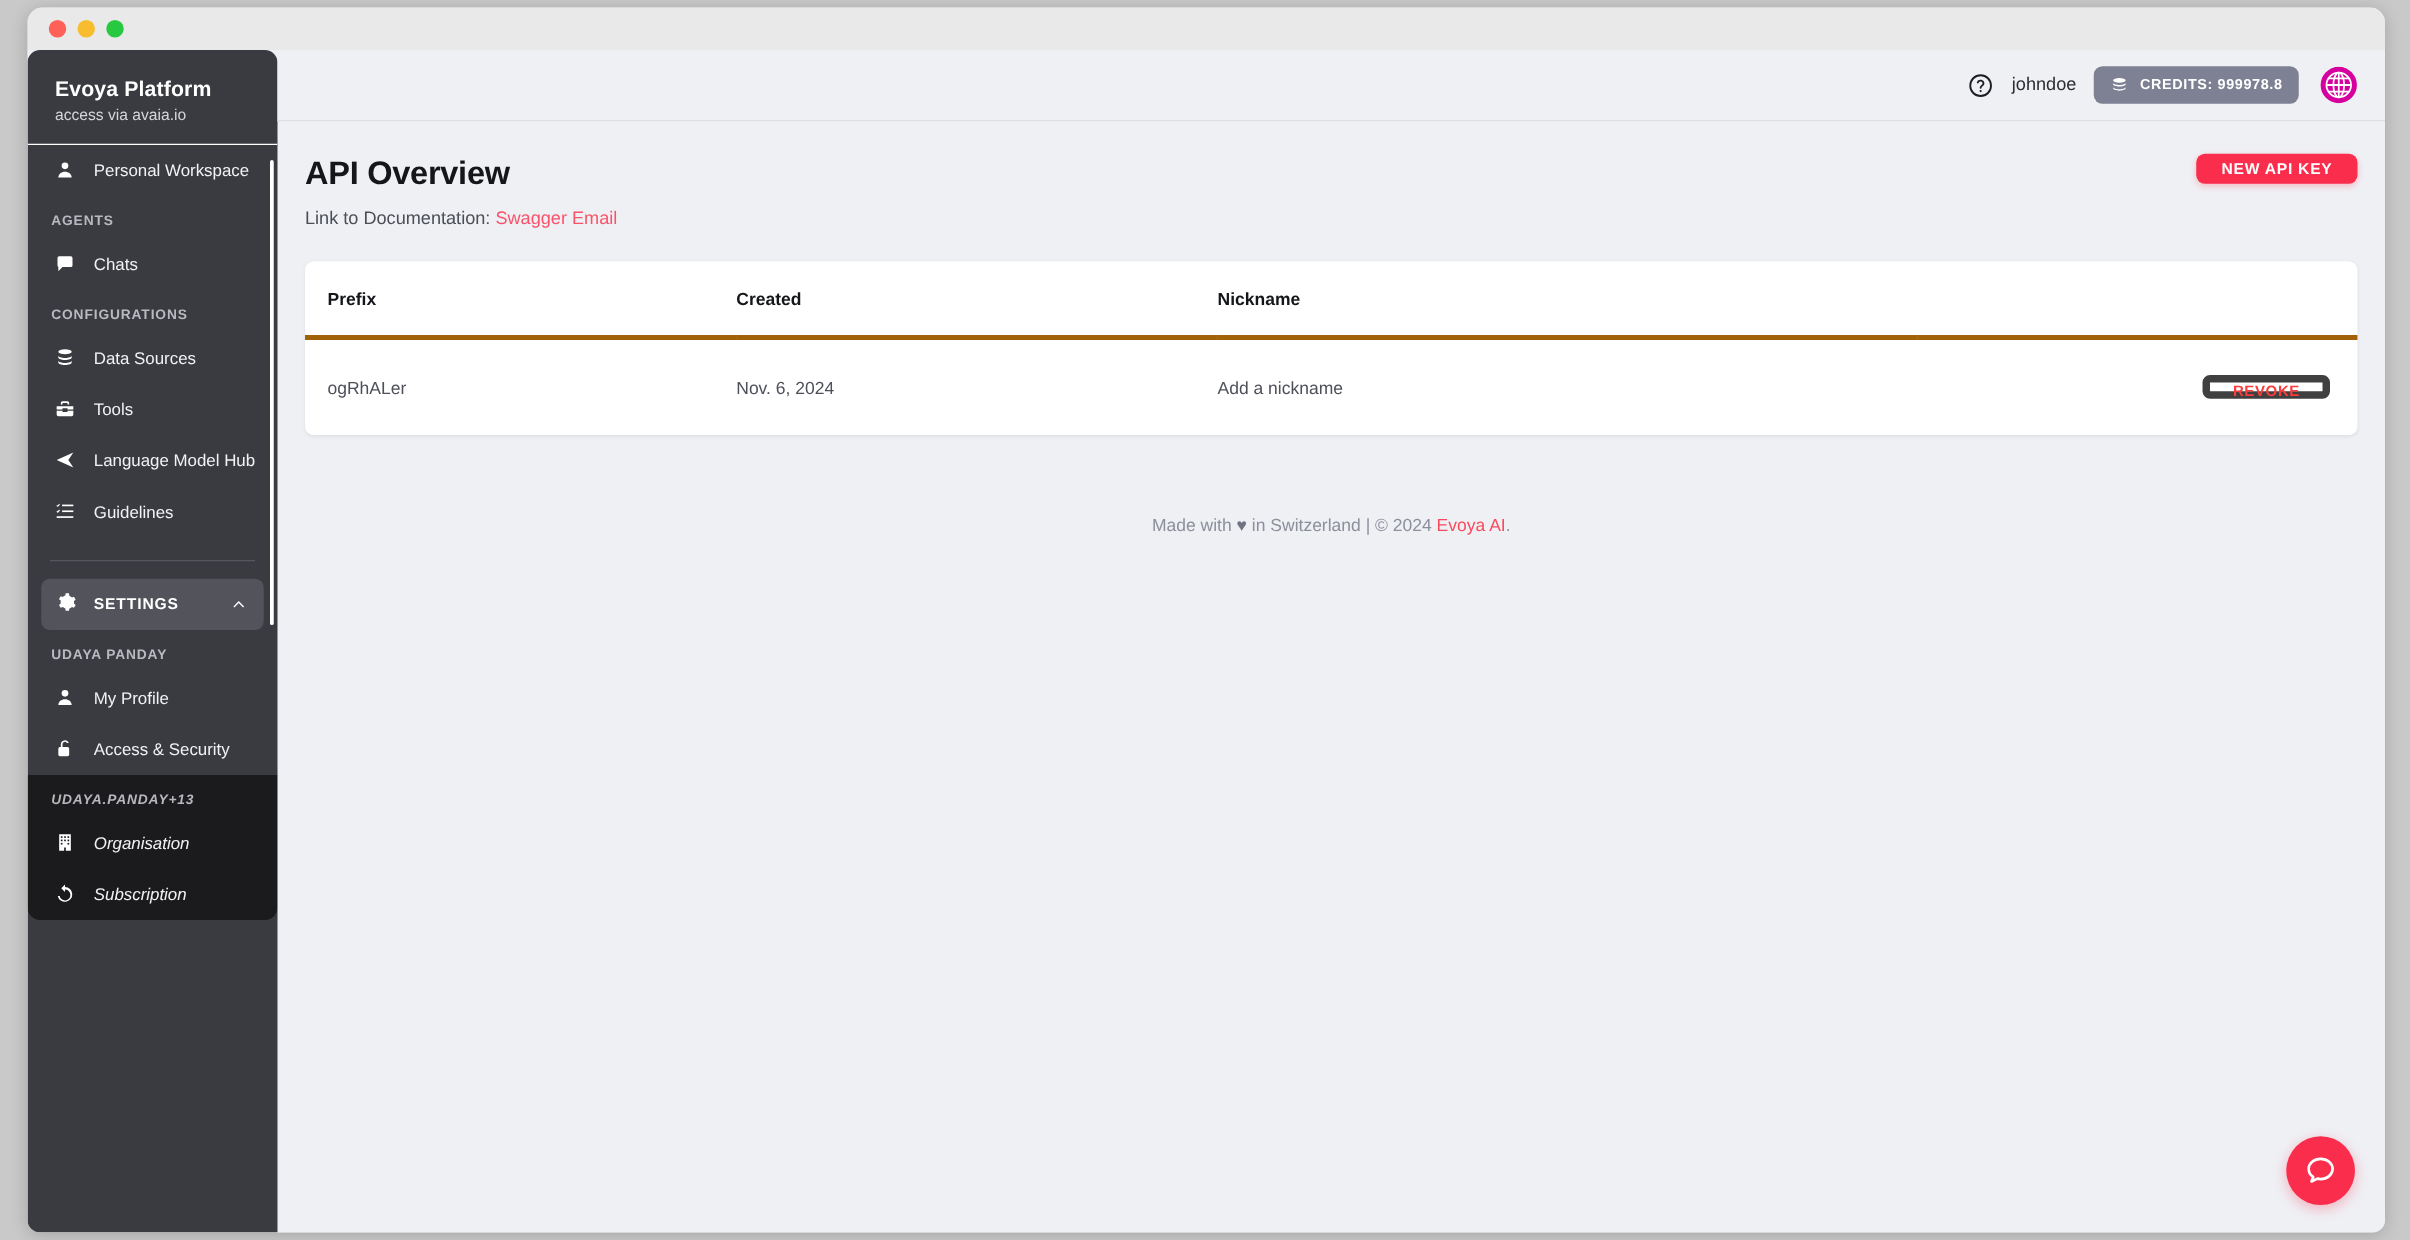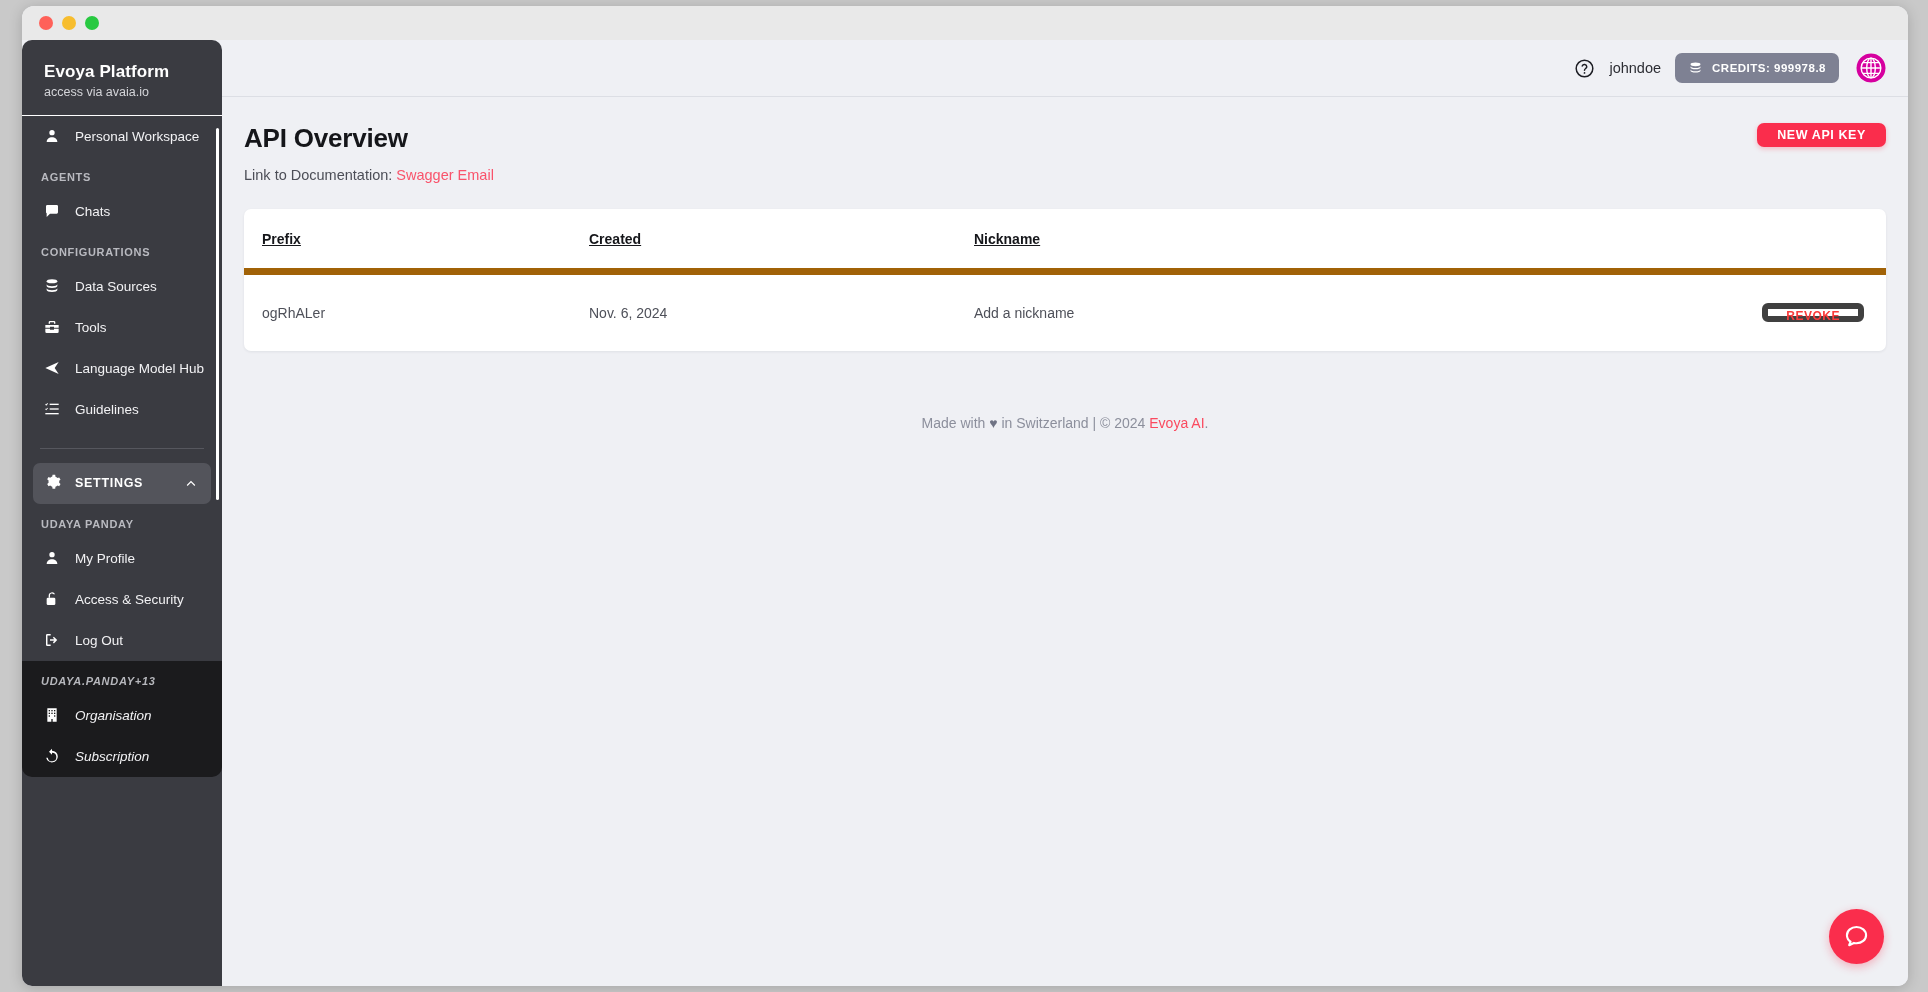--- a/index.html
+++ b/index.html
@@ -234,22 +234,21 @@
     box-shadow: 0 1px 3px rgba(16,24,40,.07);
     overflow: hidden;
   }
   table.api-table { width: 100%; border-collapse: collapse; }
   table.api-table th {
     text-align: left;
     font-size: 14px;
     font-weight: bold;
     color: #15161a;
     padding: 22px 0 21px 0;
-    border-bottom: 7px solid #a16207;
-    text-decoration: underline;
+    border-bottom: 4px solid #a16207;
   }
   table.api-table td {
     font-size: 14px;
     color: #4e5059;
     padding: 28px 0 28px 0;
     vertical-align: middle;
   }
   .col-prefix   { width: 345px; padding-left: 18px !important; }
   .col-created  { width: 385px; }
   .col-nickname { width: 560px; }
@@ -416,29 +415,20 @@
         <div class="nav-item">
           <span class="ico">
             <svg viewBox="0 0 24 24">
                 <path d="M7 10V7a5 5 0 0 1 9.6-2h-2.3A2.9 2.9 0 0 0 9 7v3z"></path>
                 <rect x="4" y="10" width="13" height="11" rx="2"></rect>
               </svg>
           </span>
           <span>Access &amp; Security</span>
         </div>
 
-        <div class="nav-item">
-          <span class="ico">
-            <svg viewBox="0 0 24 24">
-                <path d="M10 3H5a2 2 0 0 0-2 2v14a2 2 0 0 0 2 2h5v-2.2H5.2V5.2H10z"></path>
-                <path d="M14.8 7 13.3 8.6 15.6 11H9v2.2h6.6l-2.3 2.3 1.5 1.6 5-5z"></path>
-              </svg>
-          </span>
-          <span>Log Out</span>
-        </div>
 
         <div class="lower-zone">
           <div class="nav-section-label">UDAYA.PANDAY+13</div>
 
           <div class="nav-item">
             <span class="ico">
               <svg viewBox="0 0 24 24">
                   <path d="M5 2h14v20h-6v-4h-2v4H5z"></path>
                   <rect x="7" y="4.5" width="2" height="2" fill="#1b1b1d"></rect>
                   <rect x="11" y="4.5" width="2" height="2" fill="#1b1b1d"></rect>

